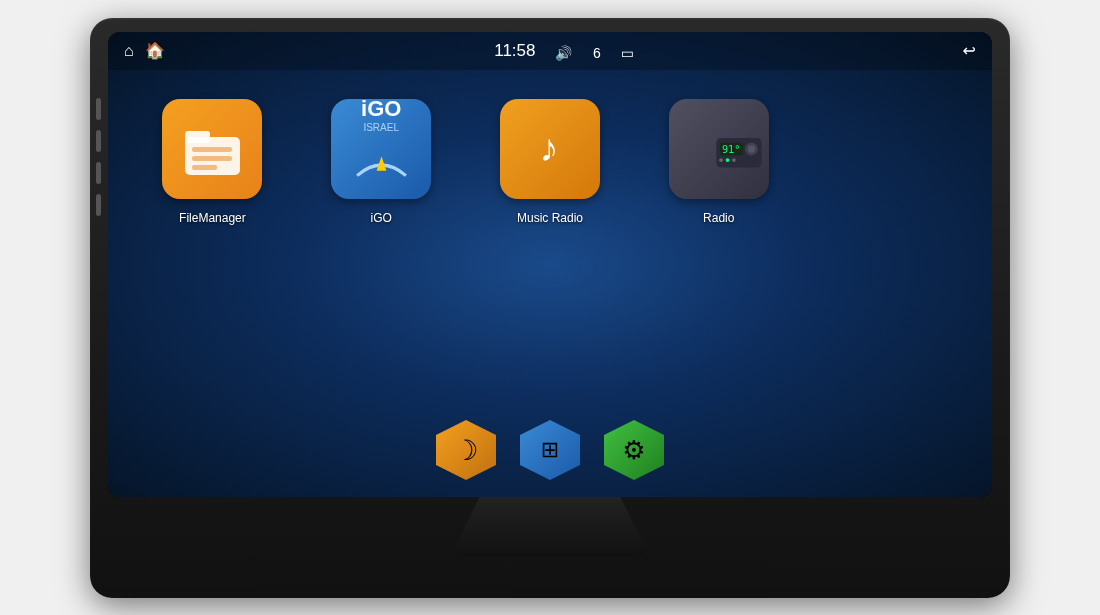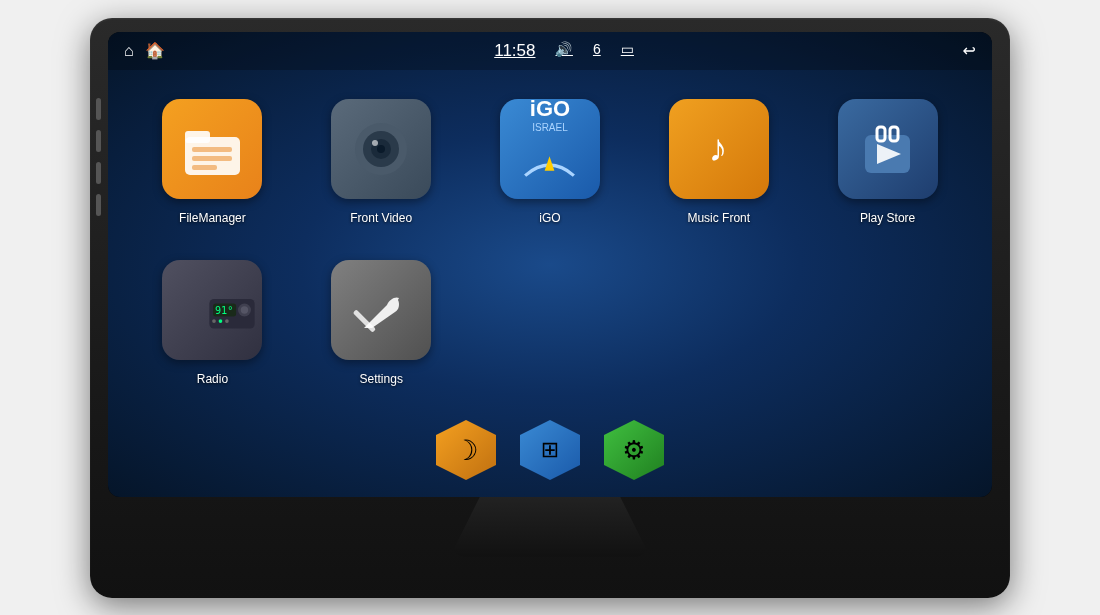--- a/index.html
+++ b/index.html
@@ -83,23 +83,22 @@
     }
     .status-icon {
       color: #fff;
       font-size: 16px;
     }
     .status-center {
       color: #fff;
       font-size: 17px;
       font-weight: 500;
       display: flex;
-      align-items: flex-start;
+      align-items: flex-end;
       gap: 20px;
-      text-decoration: underline;
     }
     .status-right {
       display: flex;
       align-items: center;
       gap: 12px;
     }
 
     
     .app-grid {
       flex: 1;
@@ -281,32 +280,20 @@
               <rect x="5" y="20" width="55" height="38" rx="5" fill="white" opacity="0.9"></rect>
               <rect x="5" y="14" width="25" height="12" rx="3" fill="white" opacity="0.9"></rect>
               <rect x="12" y="30" width="40" height="5" rx="2" fill="#e8821a" opacity="0.5"></rect>
               <rect x="12" y="39" width="40" height="5" rx="2" fill="#e8821a" opacity="0.5"></rect>
               <rect x="12" y="48" width="25" height="5" rx="2" fill="#e8821a" opacity="0.5"></rect>
             </svg>
           </div>
           <span class="app-label">FileManager</span>
         </div>
 
-        <div class="app-item">
-          <div class="app-icon icon-front-video">
-            <svg viewBox="0 0 65 65" fill="none">
-              <circle cx="32" cy="32" r="26" fill="#4a5a6a"></circle>
-              <circle cx="32" cy="32" r="18" fill="#2a3a4a"></circle>
-              <circle cx="32" cy="32" r="10" fill="#1a2a3a"></circle>
-              <circle cx="32" cy="32" r="4" fill="#0a1a2a"></circle>
-              <circle cx="26" cy="26" r="3" fill="white" opacity="0.6"></circle>
-            </svg>
-          </div>
-          <span class="app-label">Front Video</span>
-        </div>
 
 
         <div class="app-item">
           <div class="app-icon icon-igo">
             <div style="display:flex;flex-direction:column;align-items:center;justify-content:center;gap:2px;">
               <div class="igo-text">iGO</div>
               <div class="igo-sub">ISRAEL</div>
               <svg width="40" height="20" viewBox="0 0 40 20">
                 <path d="M5,15 Q20,2 35,15" stroke="#aad4ff" stroke-width="2" fill="none"></path>
                 <polygon points="20,3 23,12 17,12" fill="#ffcc00"></polygon>
@@ -315,37 +302,24 @@
           </div>
           <span class="app-label">iGO</span>
         </div>
 
         <div class="app-item">
           <div class="app-icon icon-music">
             <svg viewBox="0 0 65 65" fill="none">
               <text x="32" y="44" font-size="38" text-anchor="middle" fill="white" font-family="serif">♪</text>
             </svg>
           </div>
-          <span class="app-label">Music Front</span>
-        </div>
-
-
-        <div class="app-item">
-          <div class="app-icon icon-play-store">
-            <svg viewBox="0 0 65 65" fill="none">
-
-              <rect x="10" y="18" width="45" height="38" rx="6" fill="#4a7ab0"></rect>
-              <rect x="22" y="10" width="8" height="14" rx="3" fill="none" stroke="white" stroke-width="3"></rect>
-              <rect x="35" y="10" width="8" height="14" rx="3" fill="none" stroke="white" stroke-width="3"></rect>
-
-              <polygon points="22,27 22,47 46,37" fill="white" opacity="0.9"></polygon>
-            </svg>
-          </div>
-          <span class="app-label">Play Store</span>
-        </div>
+          <span class="app-label">Music Radio</span>
+        </div>
+
+
 
         <div class="app-item">
           <div class="app-icon icon-radio">
             <svg viewBox="0 0 65 65" fill="none">
 
               <rect x="8" y="20" width="49" height="32" rx="5" fill="#2a2a3a"></rect>
 
               <rect x="12" y="25" width="25" height="14" rx="3" fill="#1a2a1a"></rect>
               <text x="24" y="36" font-size="11" text-anchor="middle" fill="#00ff80" font-family="monospace">91°</text>
 
@@ -353,31 +327,20 @@
               <circle cx="46" cy="32" r="4" fill="#555565"></circle>
 
               <circle cx="13" cy="44" r="2" fill="#666"></circle>
               <circle cx="20" cy="44" r="2" fill="#00ff80"></circle>
               <circle cx="27" cy="44" r="2" fill="#666"></circle>
             </svg>
           </div>
           <span class="app-label">Radio</span>
         </div>
 
-        <div class="app-item">
-          <div class="app-icon icon-settings">
-            <svg viewBox="0 0 65 65" fill="none">
-
-              <path d="M15,50 L38,27 C40,22 46,18 50,20 C48,24 45,26 45,26 L49,22 C51,26 50,32 46,34 L23,50 Z" fill="white" opacity="0.9"></path>
-
-              <rect x="10" y="14" width="5" height="28" rx="2" transform="rotate(-45 32 32)" fill="white" opacity="0.8"></rect>
-            </svg>
-          </div>
-          <span class="app-label">Settings</span>
-        </div>
 
 
       </div>
 
       <div class="bottom-dock">
 
         <div class="dock-btn dock-btn-moon" style="clip-path: polygon(50% 0%, 100% 25%, 100% 75%, 50% 100%, 0% 75%, 0% 25%); border-radius:0;">
           <span style="font-size:28px;">☽</span>
         </div>
 

